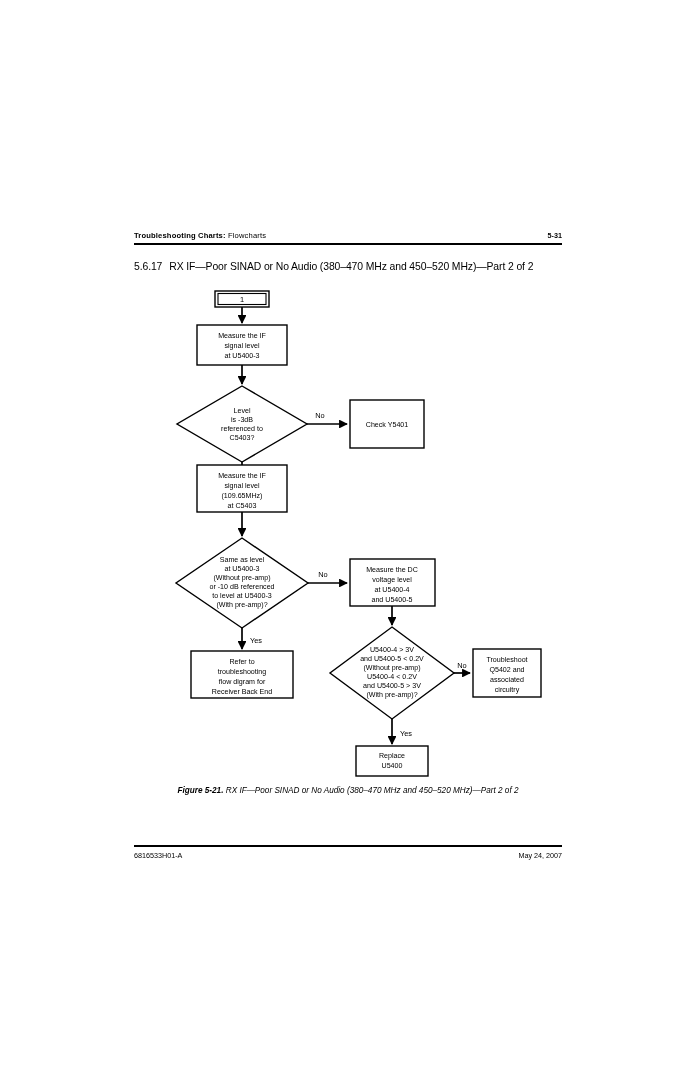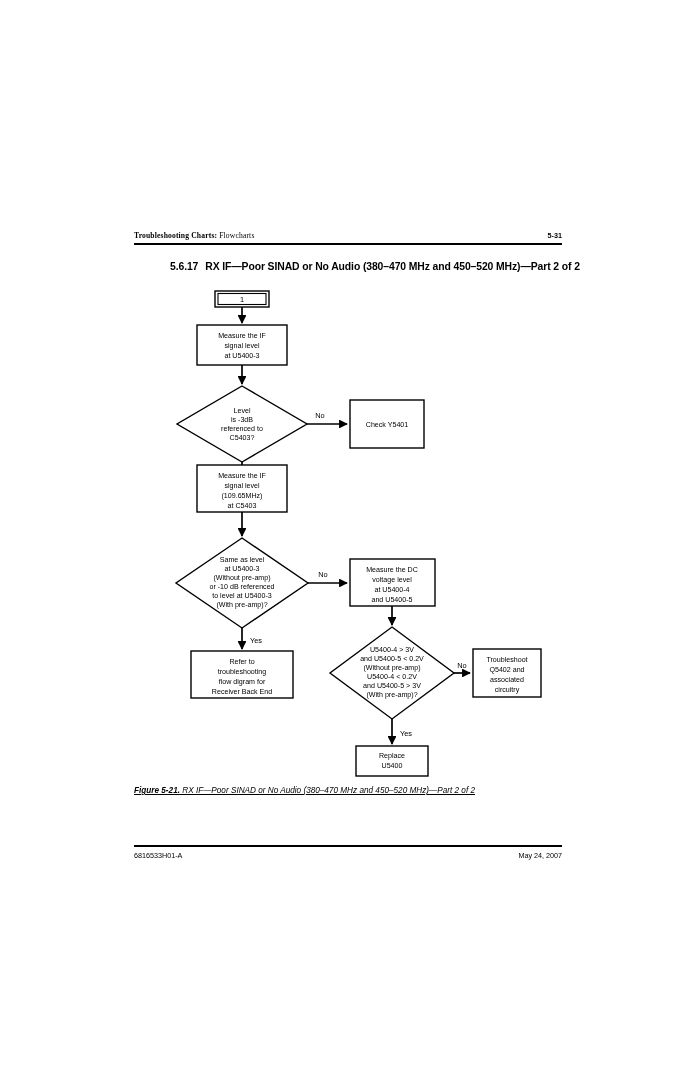--- a/index.html
+++ b/index.html
@@ -31,21 +31,20 @@
     top: 231px;
     width: 428px;
     display: flex;
     justify-content: space-between;
     align-items: baseline;
   }
   .header-title {
     font-size: 7.6px;
     font-weight: bold;
     letter-spacing: 0.02em;
-    font-family: Liberation Serif, serif;
   }
   .header-title .sub {
     font-weight: normal;
   }
   .header-page {
     font-size: 7.2px;
     font-weight: bold;
     margin-left: 16px;
   }
   .header-rule {
@@ -57,24 +56,23 @@
     background: #000;
   }
 
   
   .section-heading {
     position: absolute;
     left: 134px;
     top: 261px;
     width: 440px;
     font-size: 10.4px;
-    font-weight: bold;
+    font-weight: normal;
     letter-spacing: -0.01em;
     white-space: nowrap;
-    margin-left: 36px;
   }
   .section-heading .num {
     margin-right: 7px;
   }
 
   
   .flow-wrap {
     position: absolute;
     left: 134px;
     top: 283px;
@@ -107,24 +105,24 @@
     stroke-width: 1.7;
     fill: none;
   }
 
   
   .caption {
     position: absolute;
     left: 134px;
     top: 786px;
     width: 428px;
+    text-align: center;
     font-size: 8.2px;
     font-style: italic;
     font-weight: bold;
-    text-decoration: underline;
   }
   .caption .cap-txt {
     font-weight: normal;
   }
 
   
   .footer-rule {
     position: absolute;
     left: 134px;
     top: 845px;

